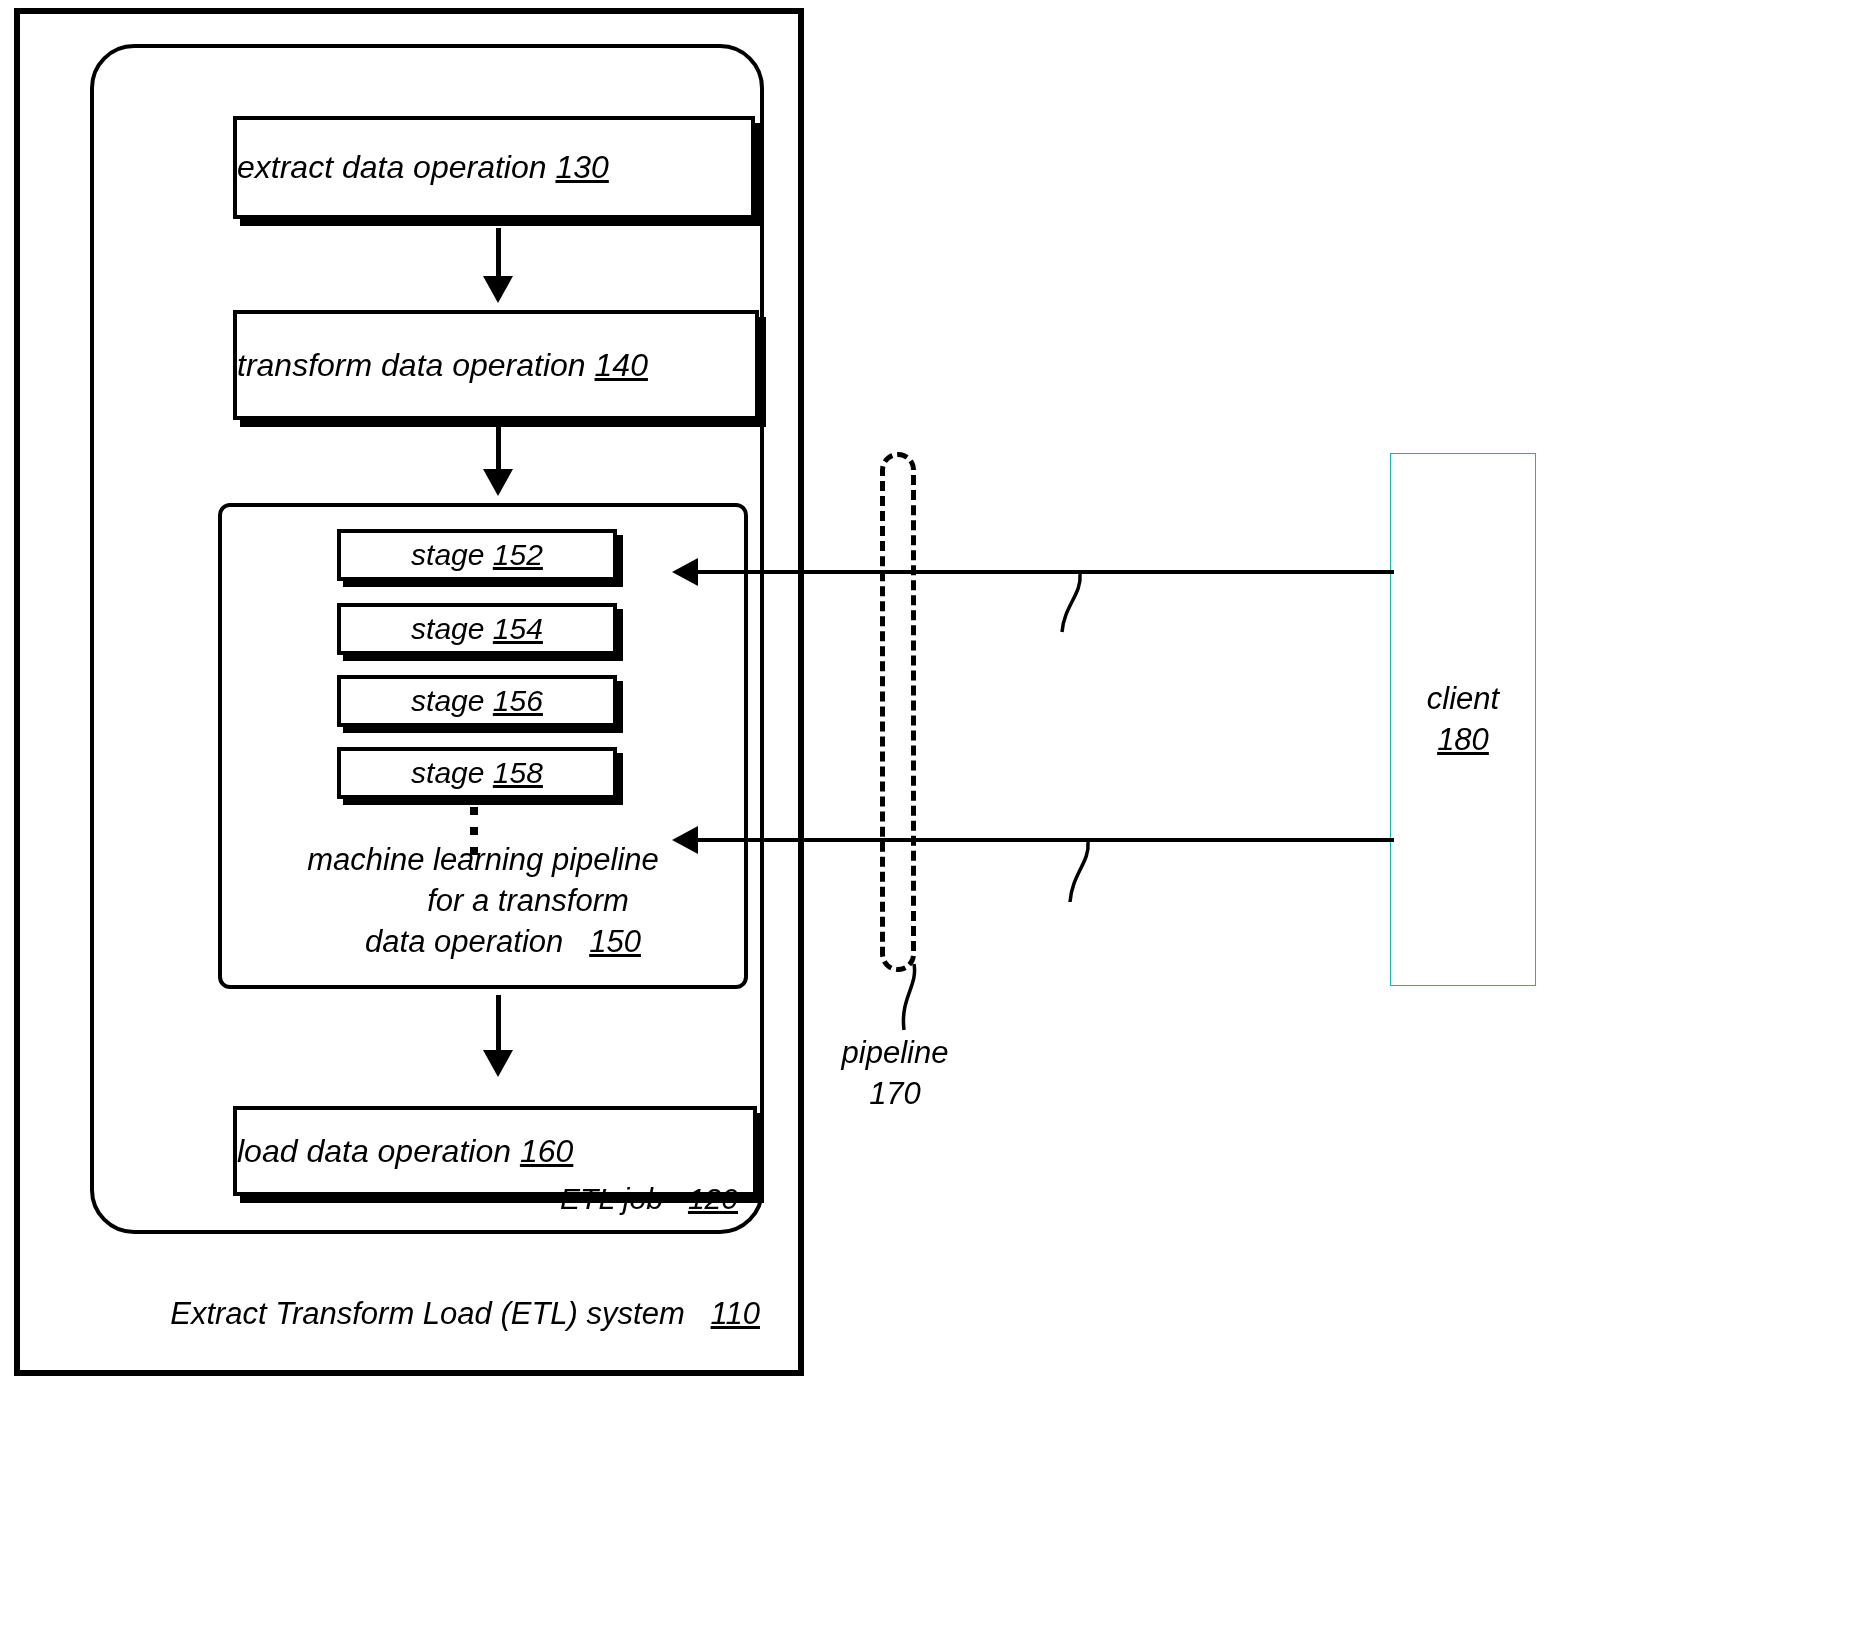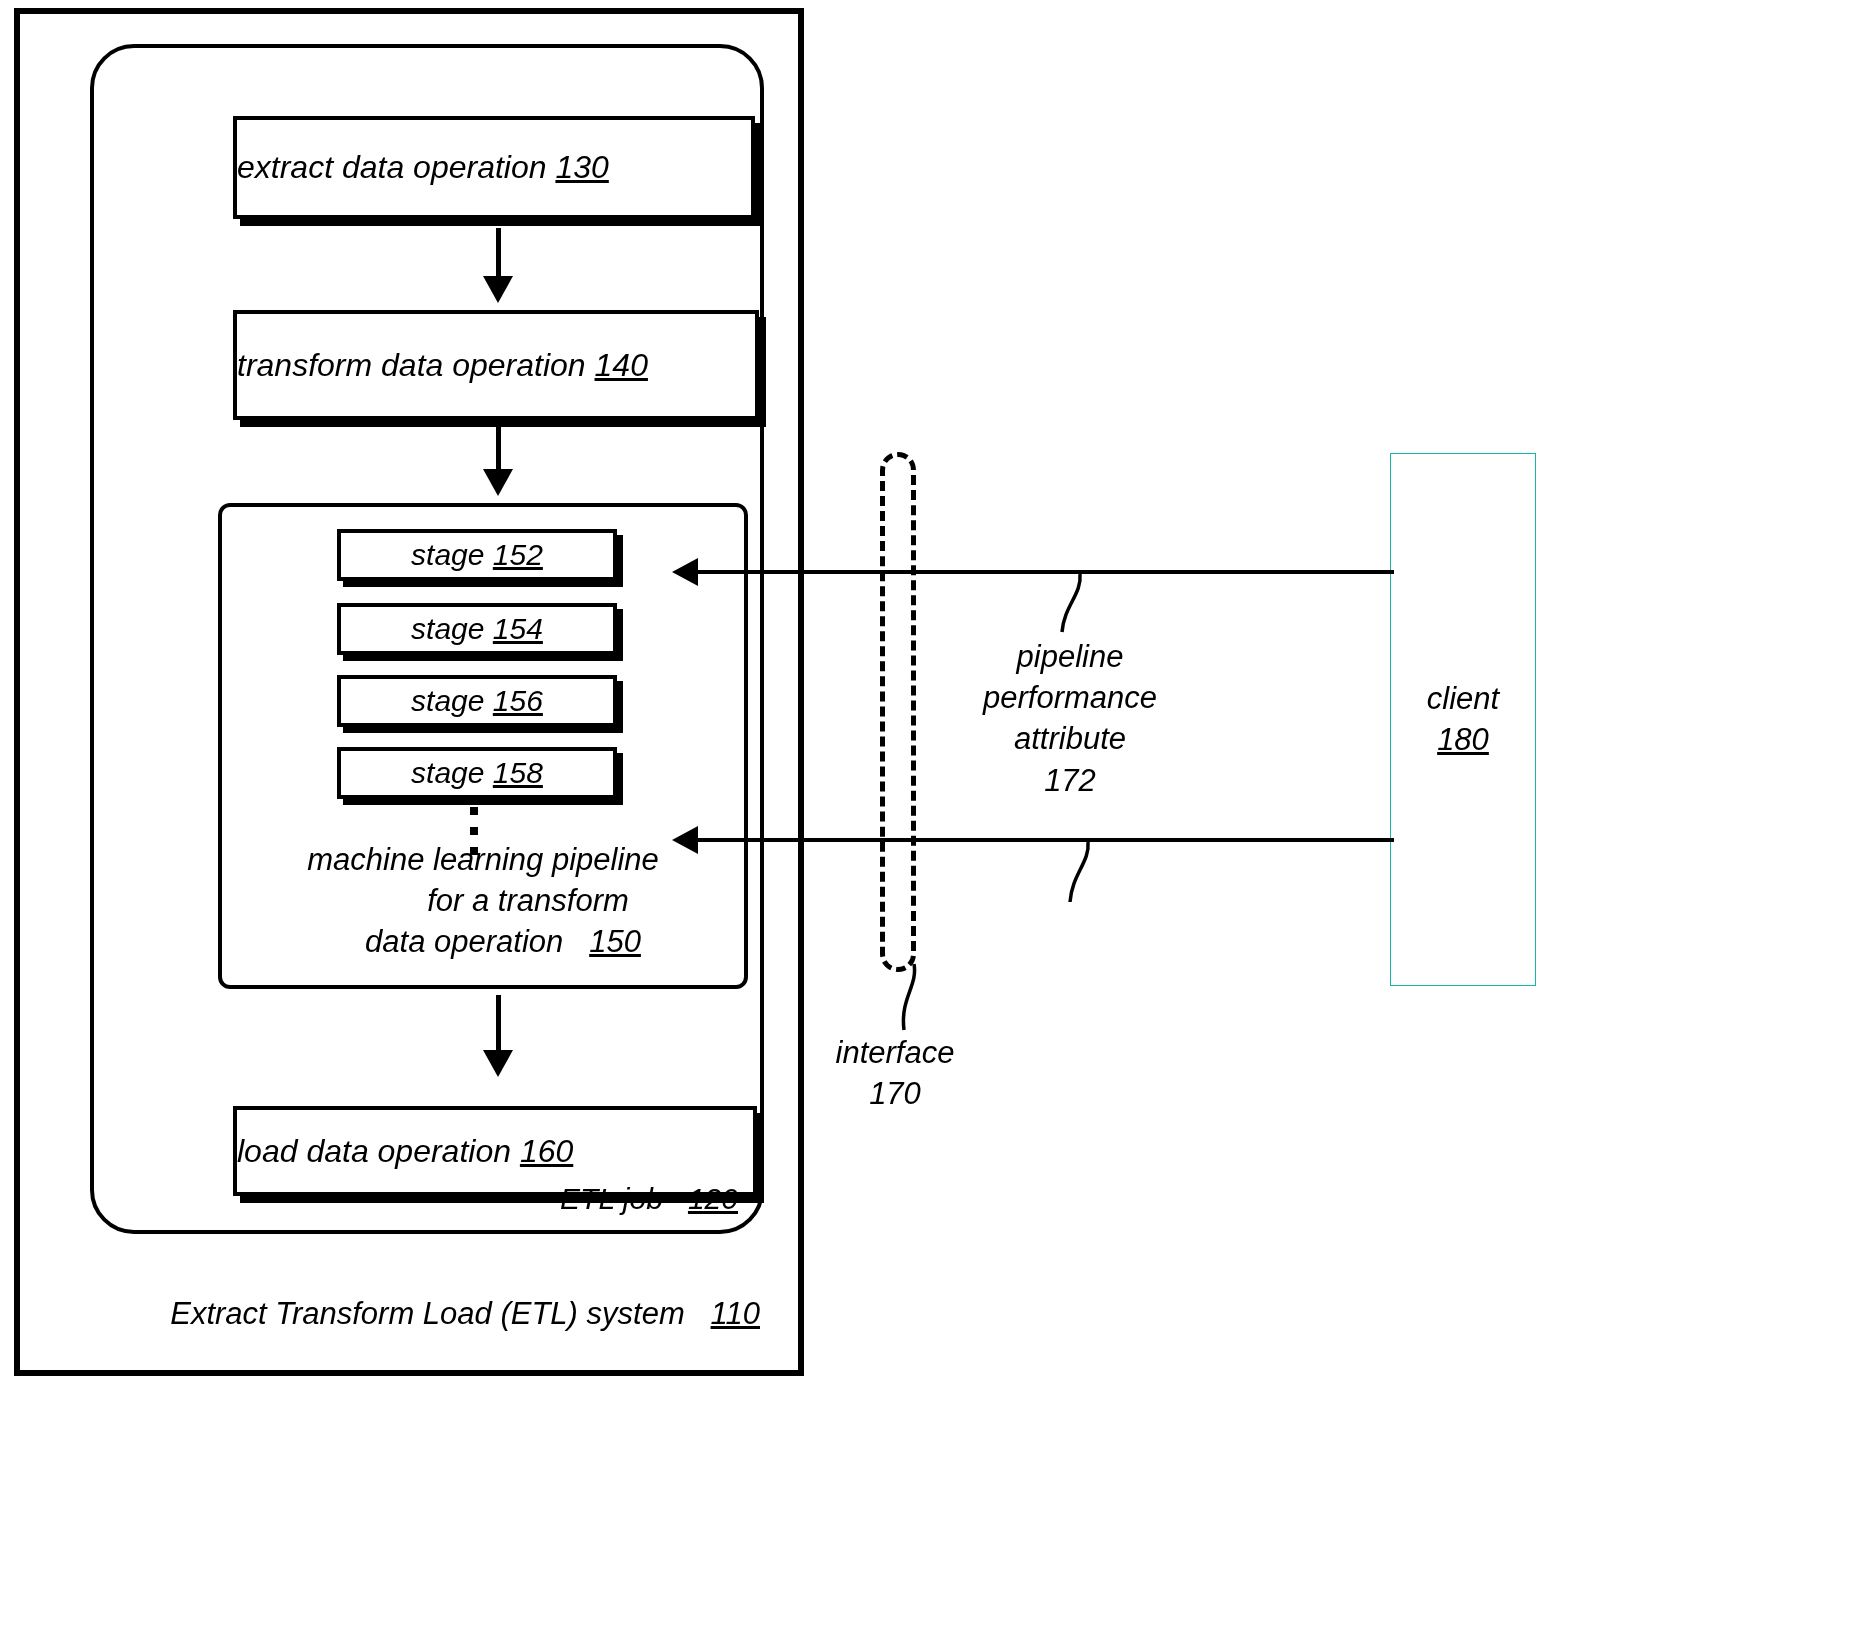--- a/index.html
+++ b/index.html
@@ -231,26 +231,20 @@
   <svg class="leader" style="left:1030px;top:572px;width:80px;height:80px;">
     <path d="M50,2 C52,22 34,34 32,60" stroke="#000" stroke-width="3.5" fill="none"></path>
   </svg>
   <svg class="leader" style="left:1040px;top:840px;width:80px;height:80px;">
     <path d="M48,2 C50,22 32,34 30,62" stroke="#000" stroke-width="3.5" fill="none"></path>
   </svg>
   <svg class="leader" style="left:872px;top:962px;width:90px;height:90px;">
     <path d="M42,2 C46,24 28,36 32,68" stroke="#000" stroke-width="3.5" fill="none"></path>
   </svg>
 
-  <div class="annot" id="label-172">
+
+
+  <div class="annot" id="label-170">
     <div>pipeline</div>
-    <div>performance</div>
-    <div>attribute</div>
-    <div>172</div>
-  </div>
-
-
-  <div class="annot" id="label-170">
-    <div>interface</div>
     <div>170</div>
   </div>
 
 </div>
 
 </body></html>

